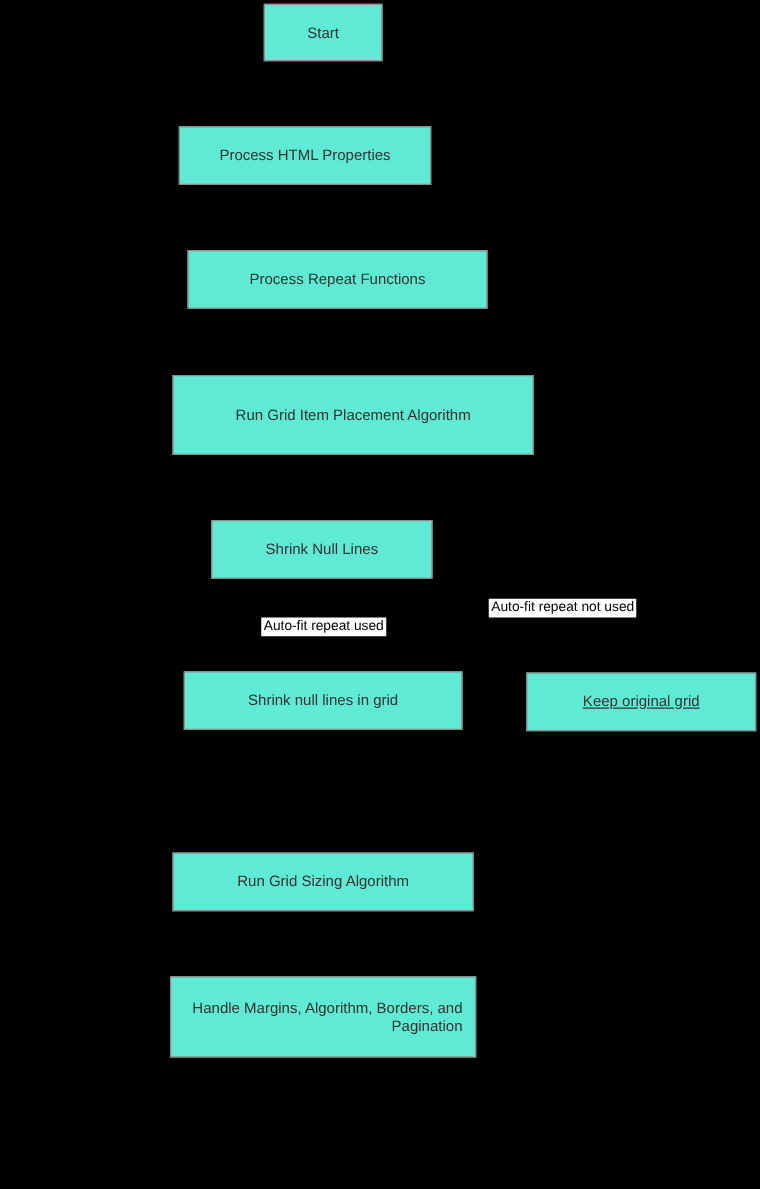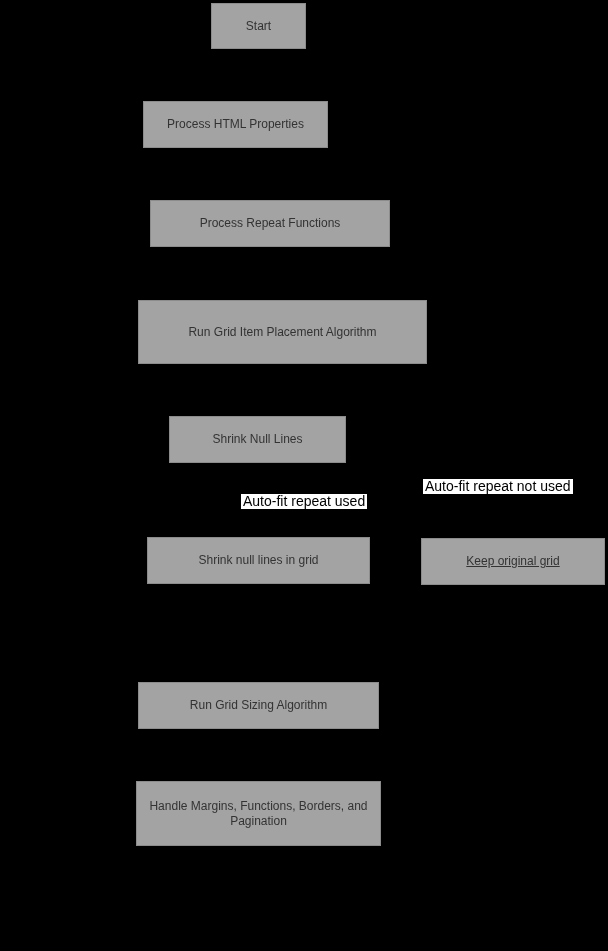--- a/index.html
+++ b/index.html
@@ -11,44 +11,43 @@
     position: relative;
     width: 608px;
     height: 951px;
     background: #000000;
     overflow: hidden;
     font-family: "Liberation Sans", sans-serif;
   }
   .node {
     position: absolute;
     box-sizing: border-box;
-    background: #a3a3a3;
+    background: #5eead4;
     border: 1px solid #8c8c8c;
     color: #333333;
     font-size: 12px;
     line-height: 15px;
     display: flex;
     align-items: center;
     justify-content: center;
-    text-align: center;
+    text-align: right;
     padding: 0 10px;
   }
   .edge-label {
     position: absolute;
     background: #ffffff;
     color: #000000;
-    font-size: 14px;
+    font-size: 11px;
     line-height: 13px;
     padding: 1px 2px;
     white-space: nowrap;
-    margin-left: 32px;
   }
   
   .n-start   { left: 211px; top: 3px;   width: 95px;  height: 46px; }
-  .n-php     { left: 143px; top: 101px; width: 185px; height: 47px; }
+  .n-php     { left: 143px; top: 101px; width: 202px; height: 47px; }
   .n-prf     { left: 138px; top: 200px; width: 240px; height: 47px; margin-left: 12px; }
   .n-rgipa   { left: 138px; top: 300px; width: 289px; height: 64px; }
   .n-snl     { left: 169px; top: 416px; width: 177px; height: 47px; }
   .n-snlig   { left: 147px; top: 537px; width: 223px; height: 47px; }
   .n-kog     { left: 421px; top: 538px; width: 184px; height: 47px; text-decoration: underline; }
   .n-rgsa    { left: 138px; top: 682px; width: 241px; height: 47px; }
   .n-hmpbp   { left: 136px; top: 781px; width: 245px; height: 65px; }
   .n-end     { left: 215px; top: 903px; width: 85px;  height: 45px; }
   .l-used    { left: 209px; top: 494px; }
   .l-notused { left: 391px; top: 479px; }
@@ -71,16 +70,16 @@
   <div class="edge-label l-used">Auto-fit repeat used</div>
 
   <div class="edge-label l-notused">Auto-fit repeat not used</div>
 
   <div class="node n-snlig">Shrink null lines in grid</div>
 
   <div class="node n-kog">Keep original grid</div>
 
   <div class="node n-rgsa">Run Grid Sizing Algorithm</div>
 
-  <div class="node n-hmpbp">Handle Margins, Functions, Borders, and Pagination</div>
+  <div class="node n-hmpbp">Handle Margins, Algorithm, Borders, and Pagination</div>
 
 
 </div>
 
 </body></html>

